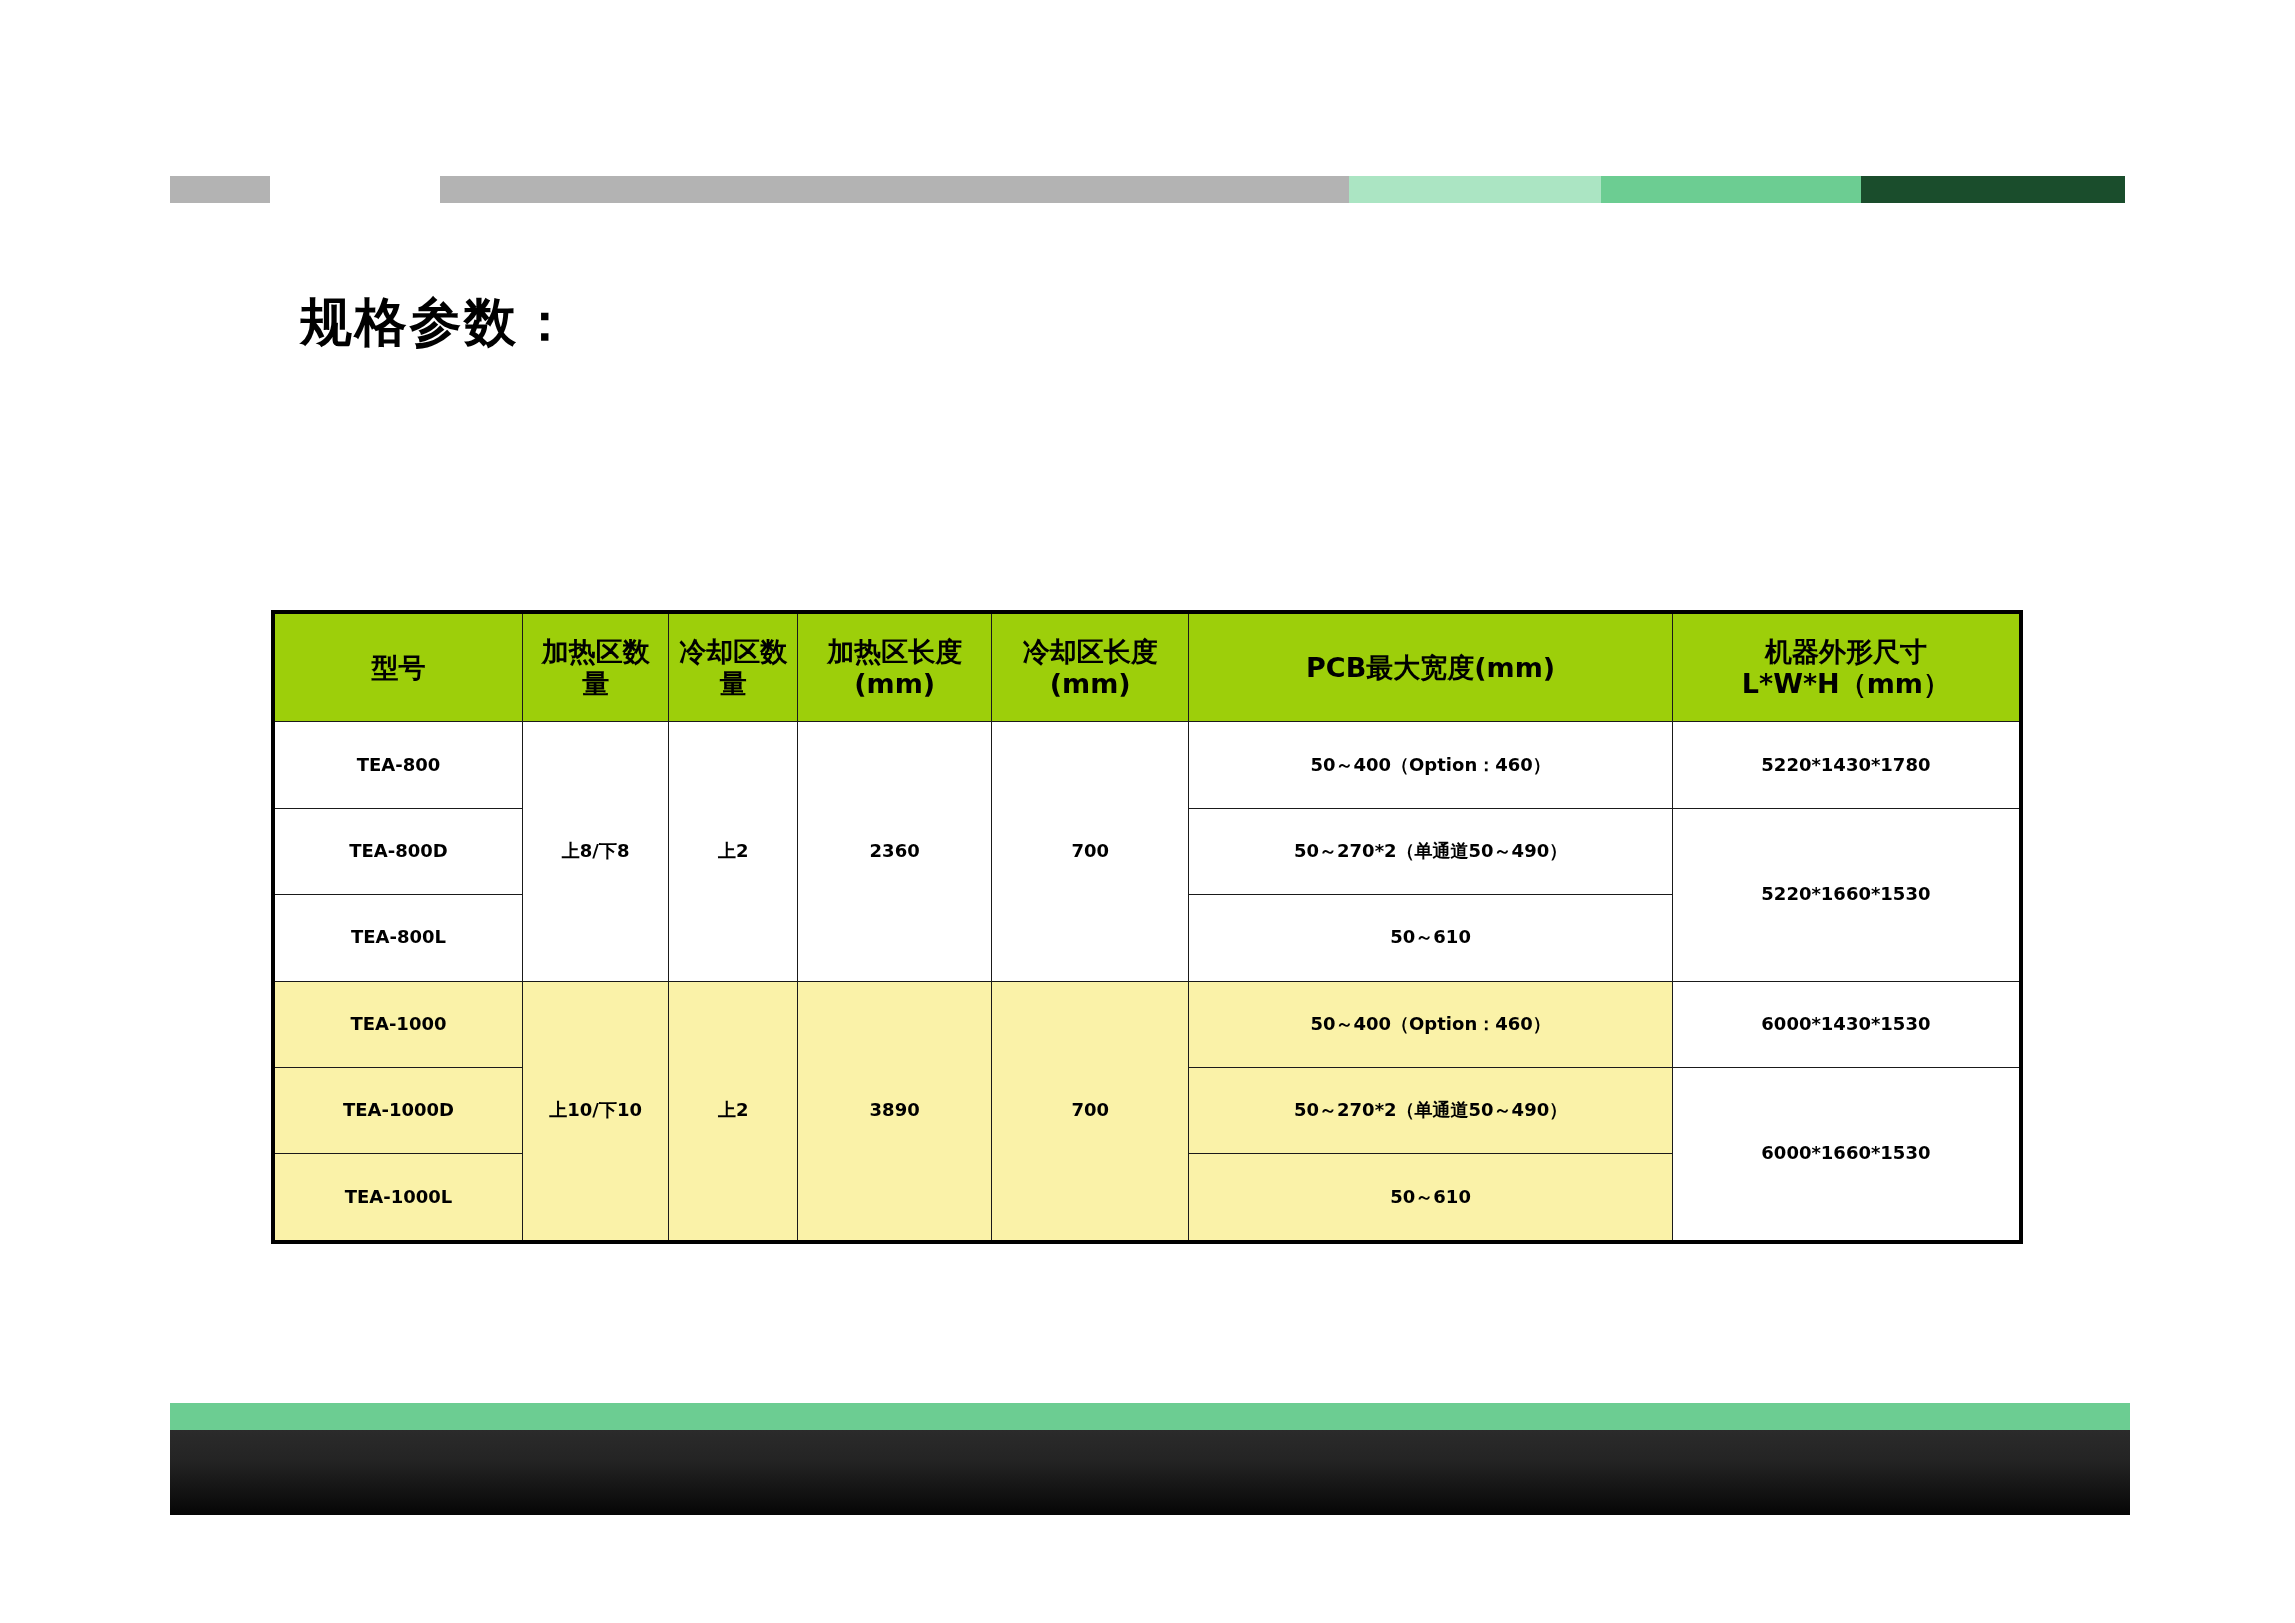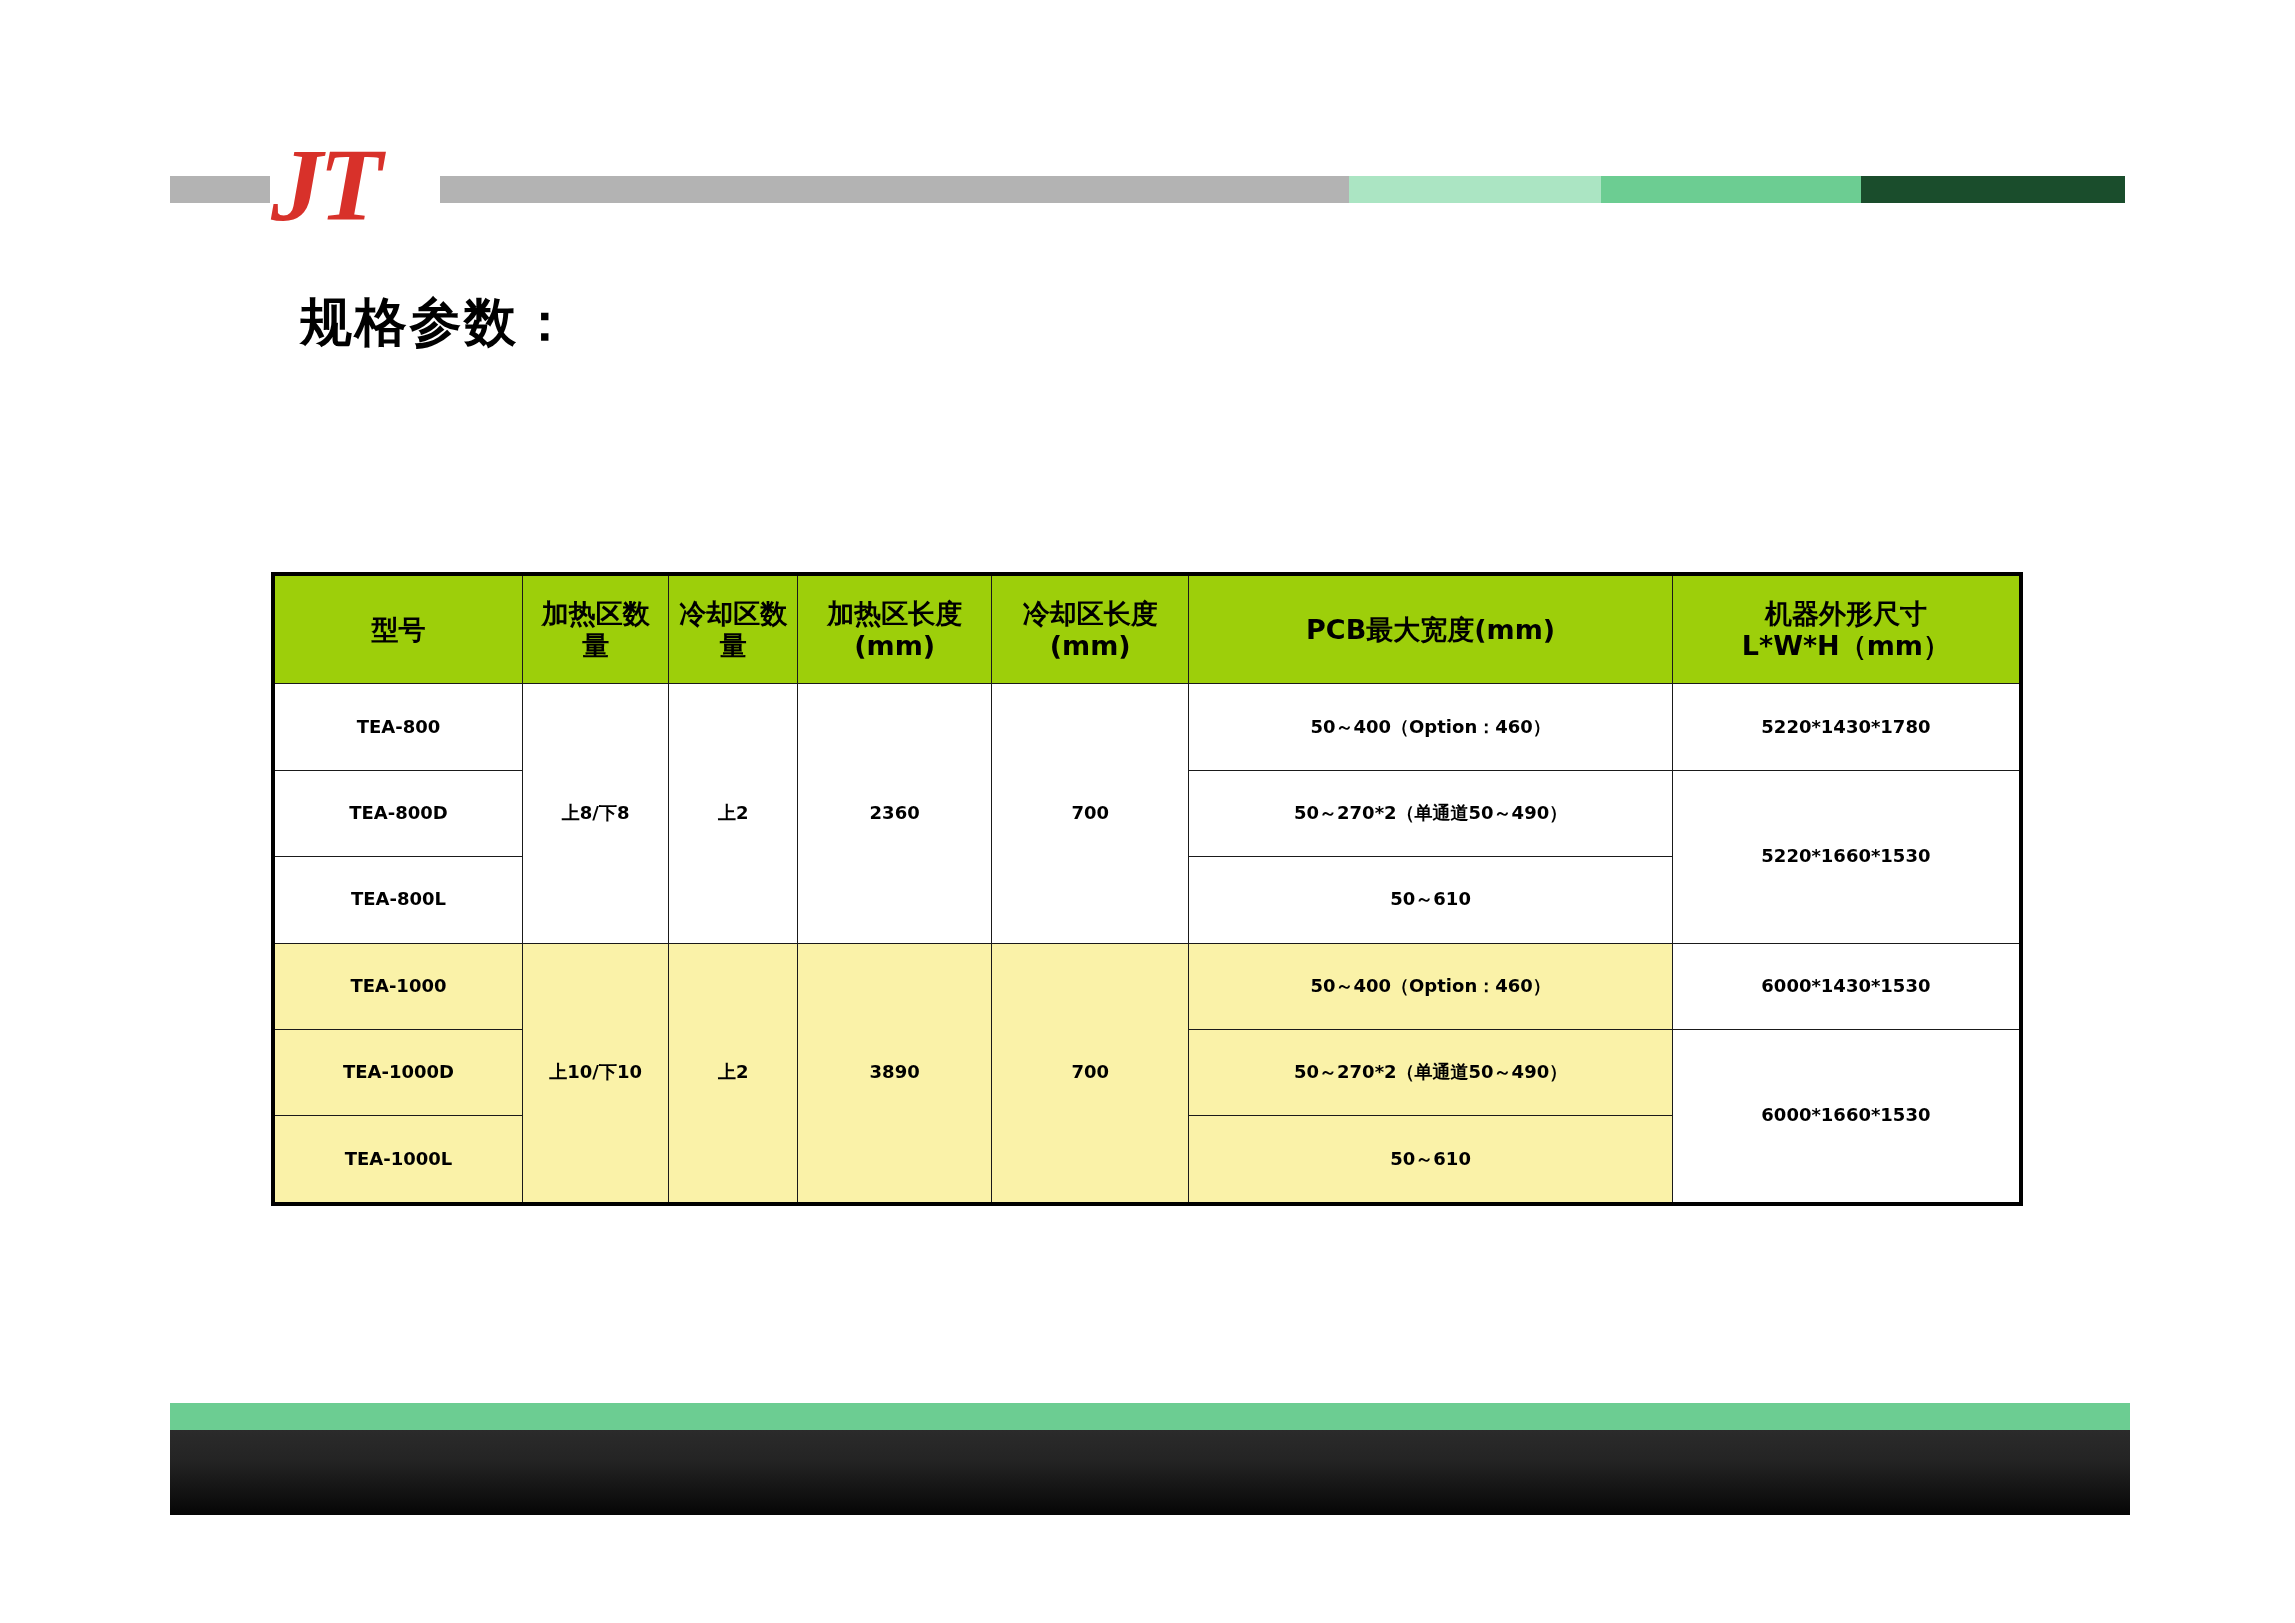--- a/index.html
+++ b/index.html
@@ -60,21 +60,21 @@
     font-weight: bold;
     color: #000000;
     letter-spacing: 2.7px;
     white-space: nowrap;
   }
 
   
   #spec-table-wrap {
     position: absolute;
     left: 271px;
-    top: 572px;
+    top: 610px;
     width: 1752px;
   }
   table.spec {
     border-collapse: collapse;
     table-layout: fixed;
     width: 1752px;
     border: 4.8px solid #000000;
     background: #ffffff;
   }
   table.spec td,
@@ -141,21 +141,20 @@
 </style>
 </head>
 <body>
 
 <div id="header-band">
   <div class="bar-seg" id="bar-gray-left"></div>
   <div class="bar-seg" id="bar-gray-main"></div>
   <div class="bar-seg" id="bar-green-1"></div>
   <div class="bar-seg" id="bar-green-2"></div>
   <div class="bar-seg" id="bar-green-3"></div>
-  <div id="logo-jt">JT</div>
 </div>
 
 <div id="page-title">规格参数：</div>
 
 <div id="spec-table-wrap">
   <table class="spec">
     <colgroup>
       <col class="c-model">
       <col class="c-heatz">
       <col class="c-coolz">

